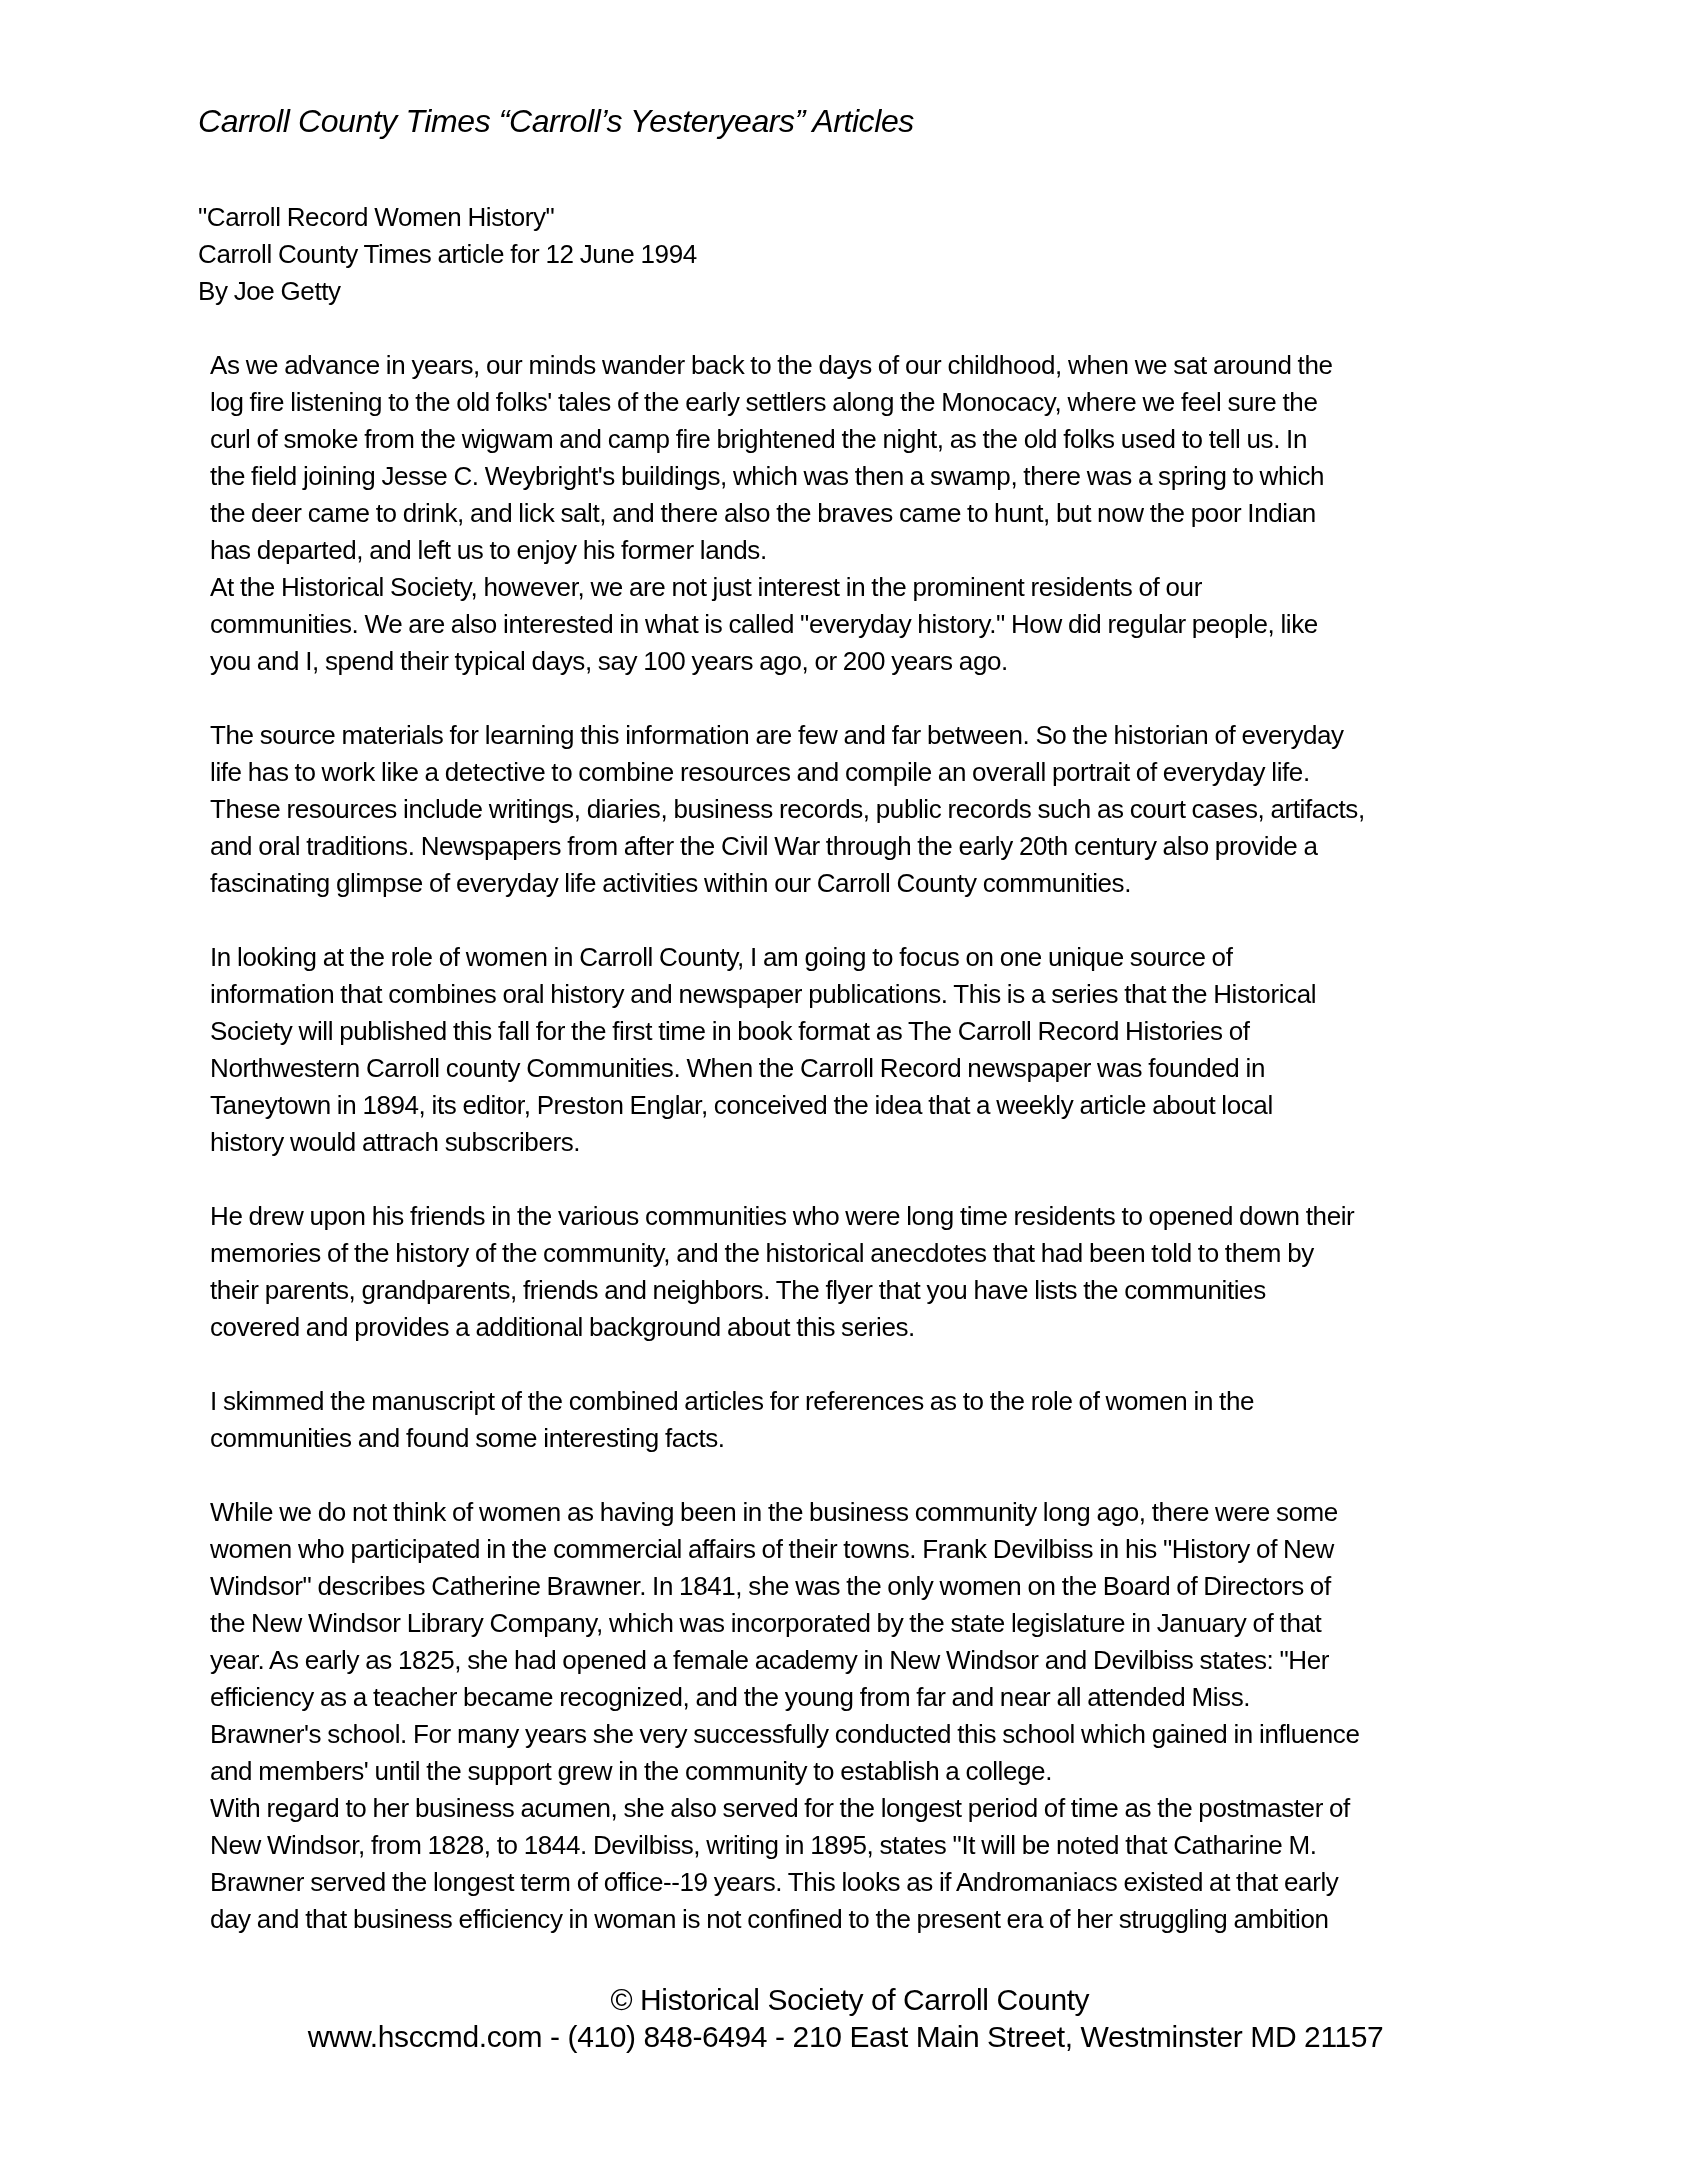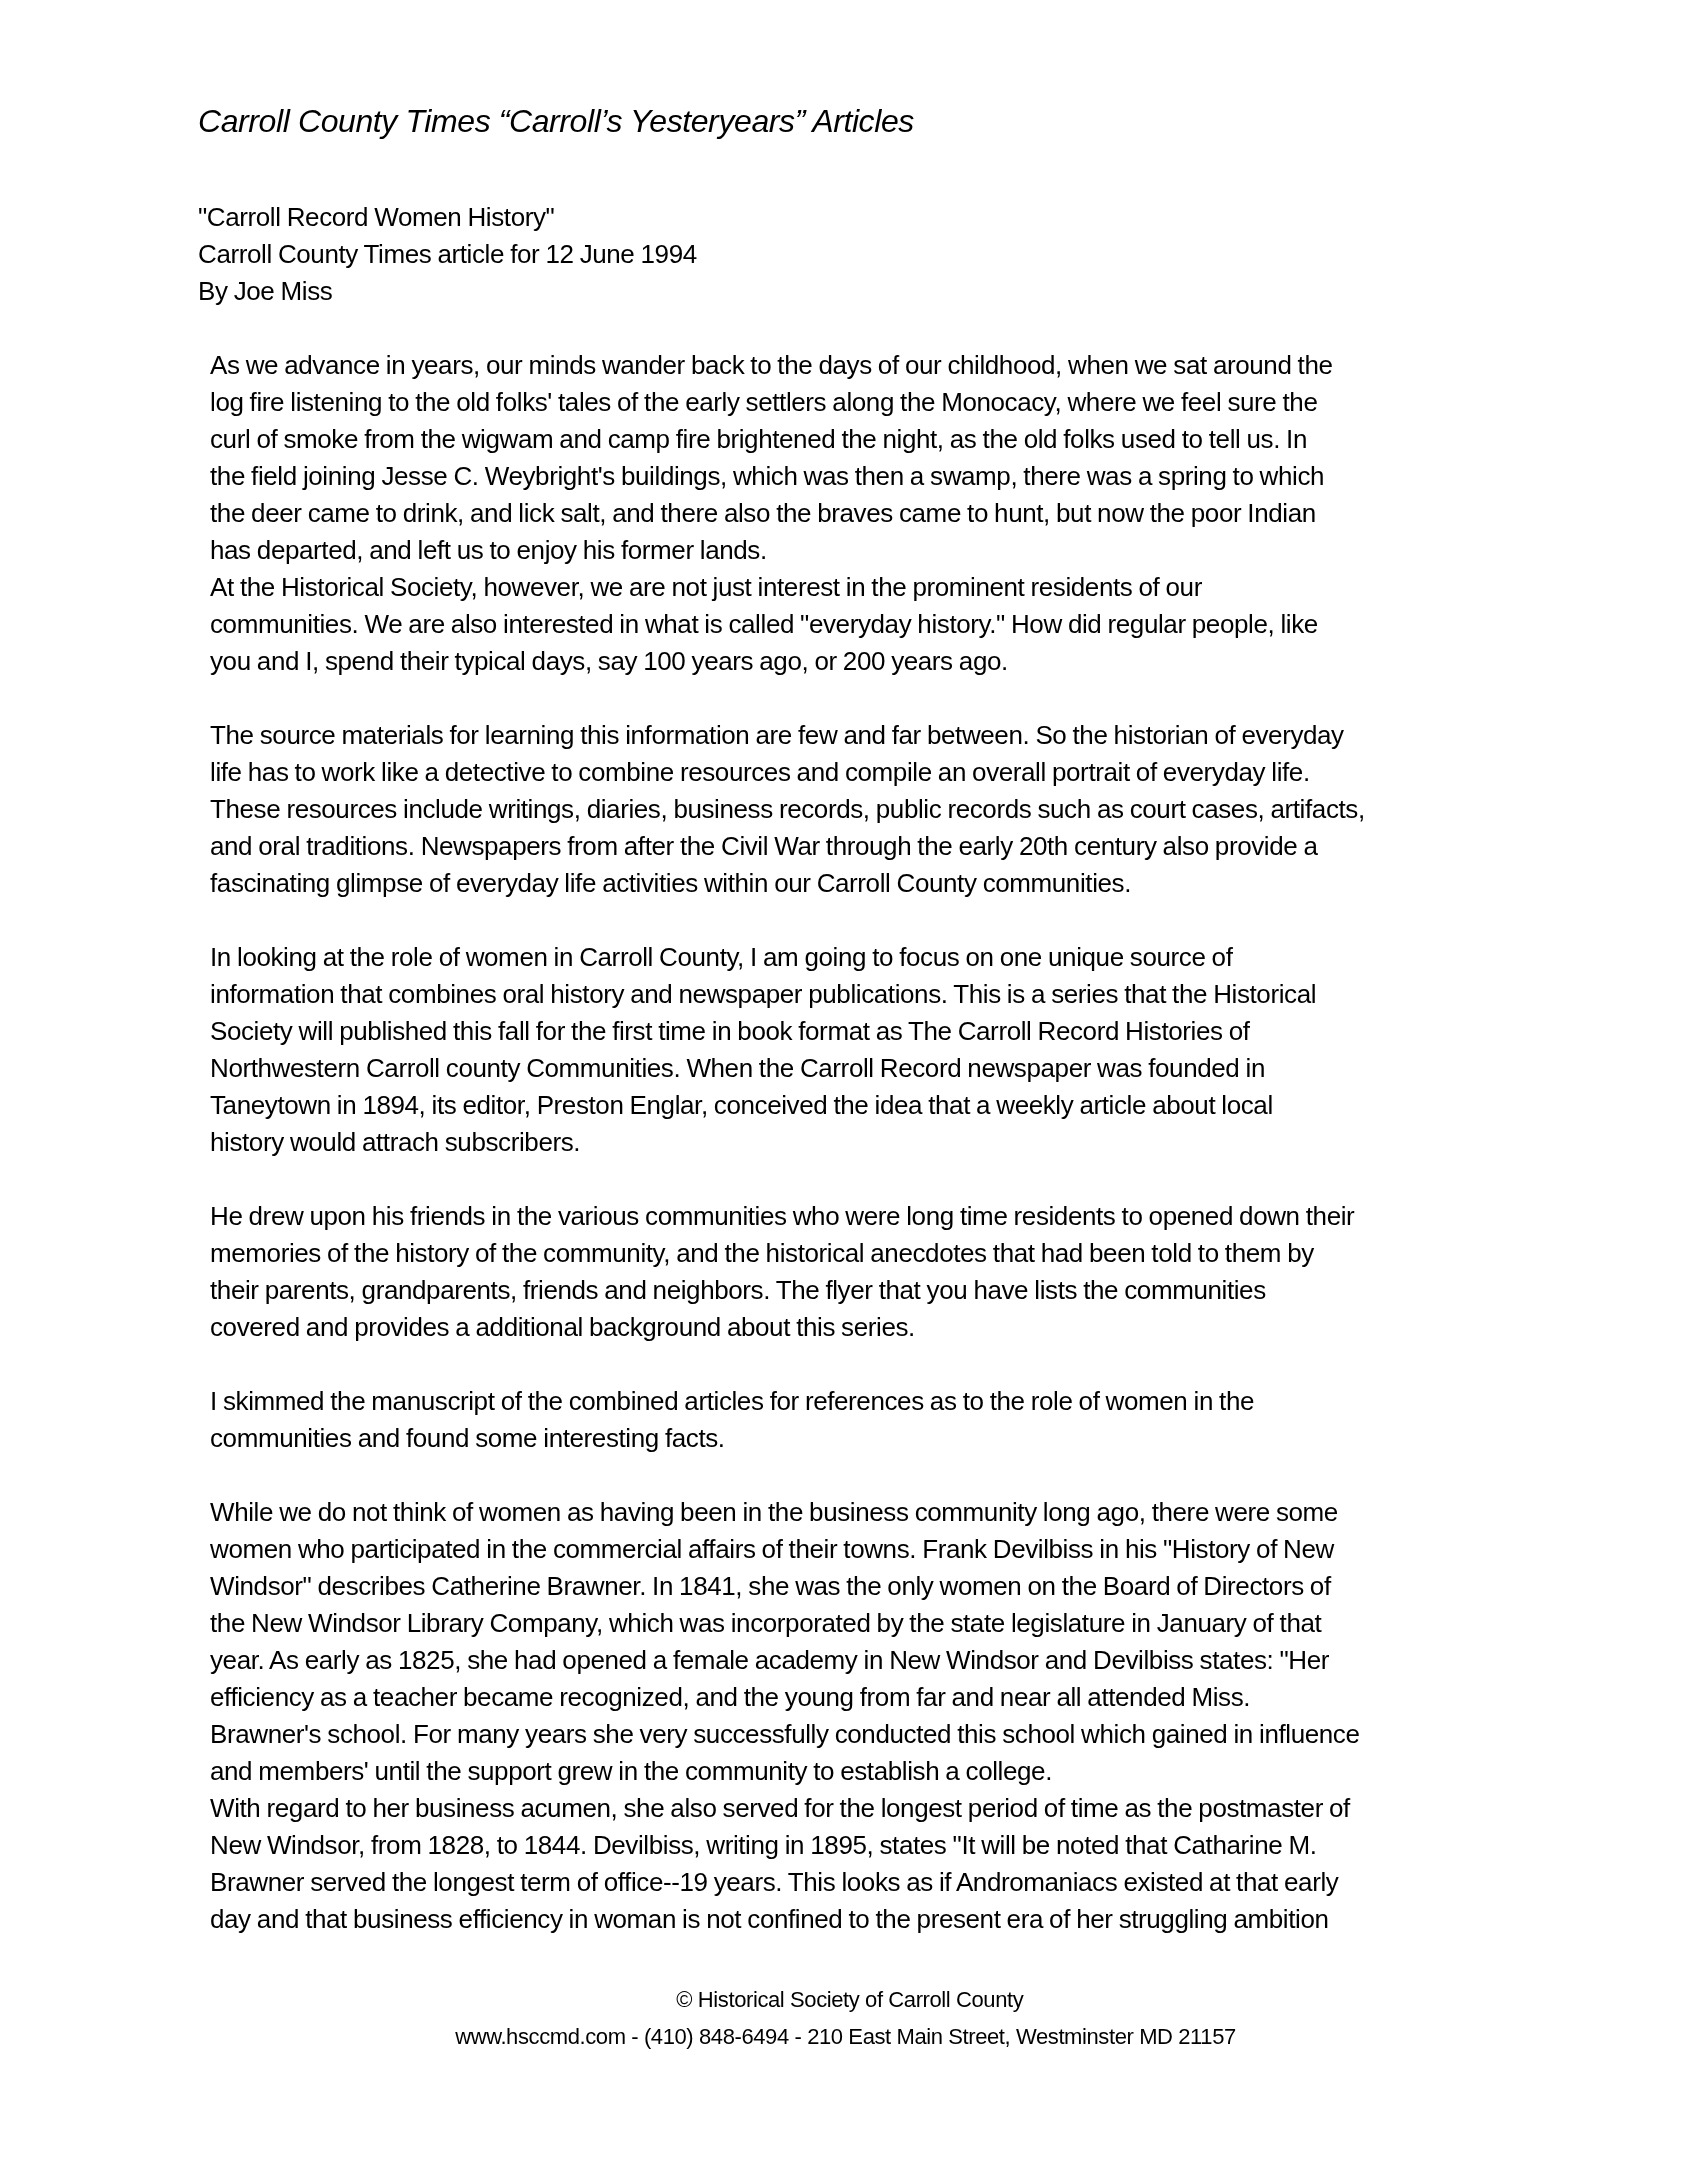--- a/index.html
+++ b/index.html
@@ -56,21 +56,21 @@
     .blank {
       display: block;
       height: 37px;
     }
     .footer {
       position: absolute;
       left: 0;
       width: 1687px;
       top: 1981px;
       text-align: center;
-      font-size: 22px;
+      font-size: 30px;
       line-height: 37px;
       letter-spacing: -0.4px;
     }
     .footer-line {
       display: block;
       white-space: nowrap;
     }
     .footer-line.copy {
       padding-left: 12.7px;
     }
@@ -81,21 +81,21 @@
 </head>
 <body>
 
 <div class="page">
 
   <div class="header-title">Carroll County Times “Carroll’s Yesteryears” Articles</div>
 
   <div class="body-text">
     <span class="meta-line">"Carroll Record Women History"</span>
     <span class="meta-line">Carroll County Times article for 12 June 1994</span>
-    <span class="meta-line">By Joe Miss</span>
+    <span class="meta-line">By Joe Getty</span>
     <span class="blank"></span>
 
     <div>
       <span class="line">As we advance in years, our minds wander back to the days of our childhood, when we sat around the</span>
       <span class="line">log fire listening to the old folks' tales of the early settlers along the Monocacy, where we feel sure the</span>
       <span class="line">curl of smoke from the wigwam and camp fire brightened the night, as the old folks used to tell us. In</span>
       <span class="line">the field joining Jesse C. Weybright's buildings, which was then a swamp, there was a spring to which</span>
       <span class="line">the deer came to drink, and lick salt, and there also the braves came to hunt, but now the poor Indian</span>
       <span class="line">has departed, and left us to enjoy his former lands.</span>
     </div>

